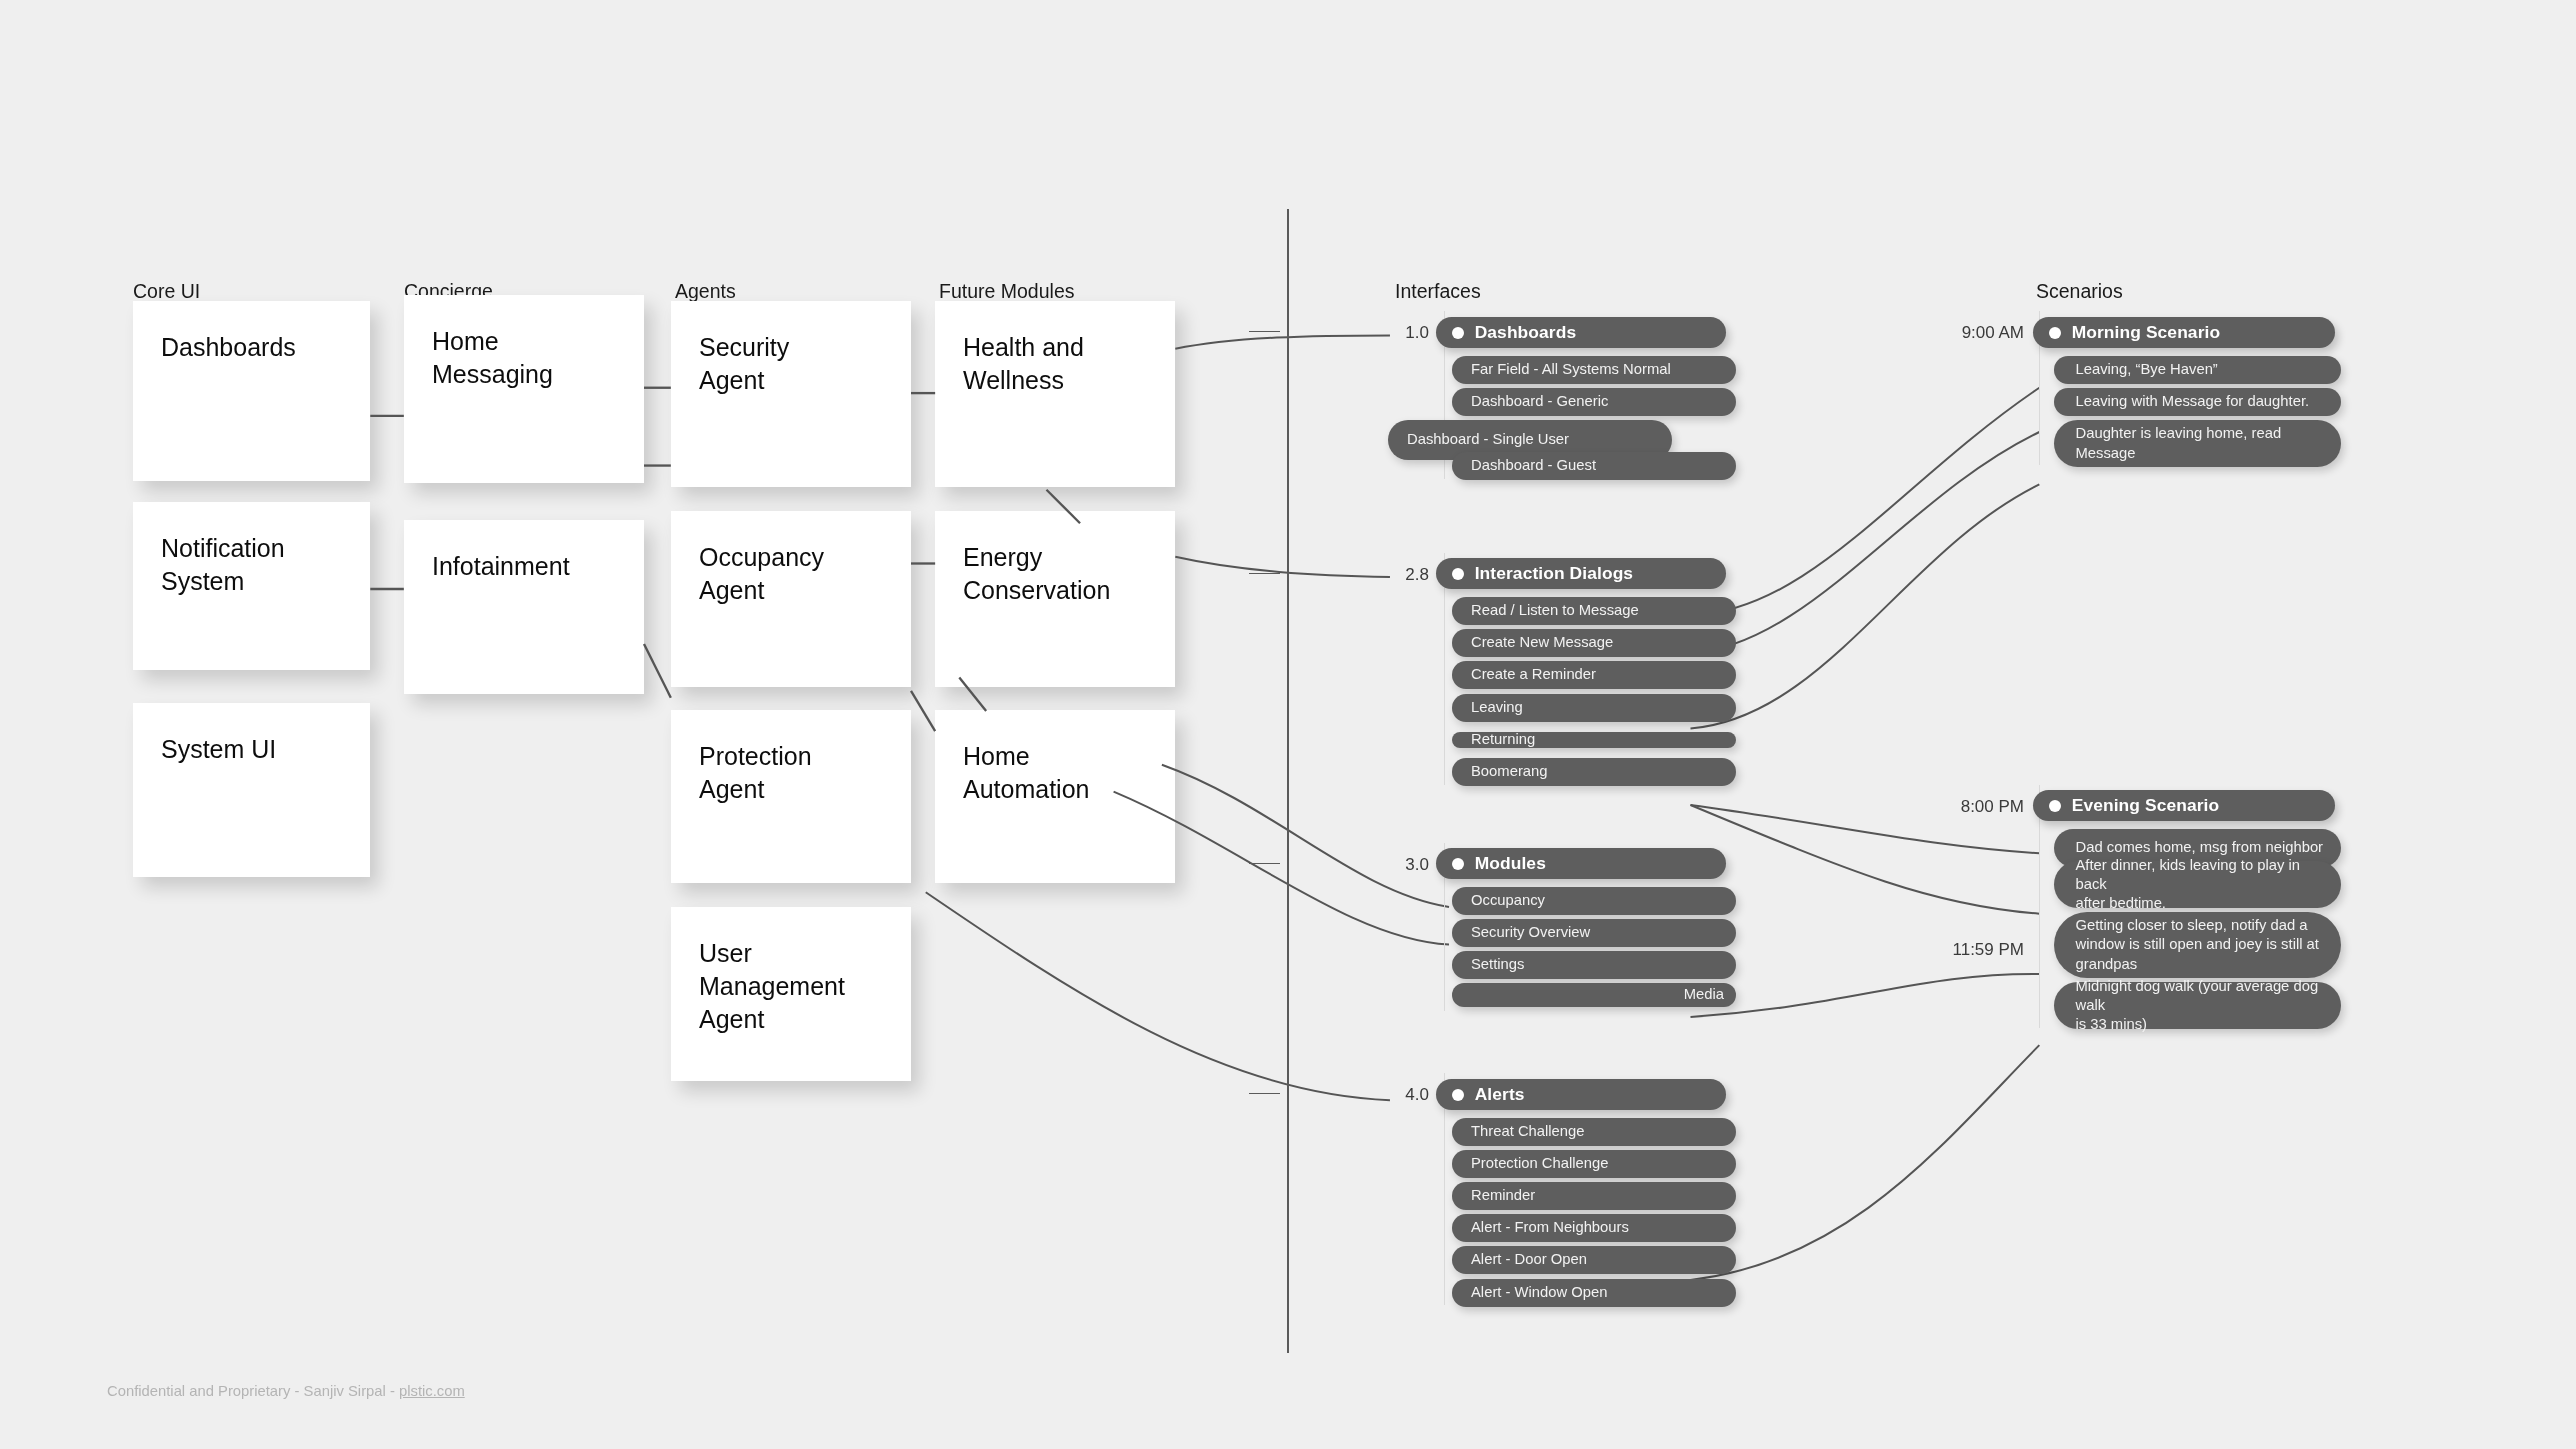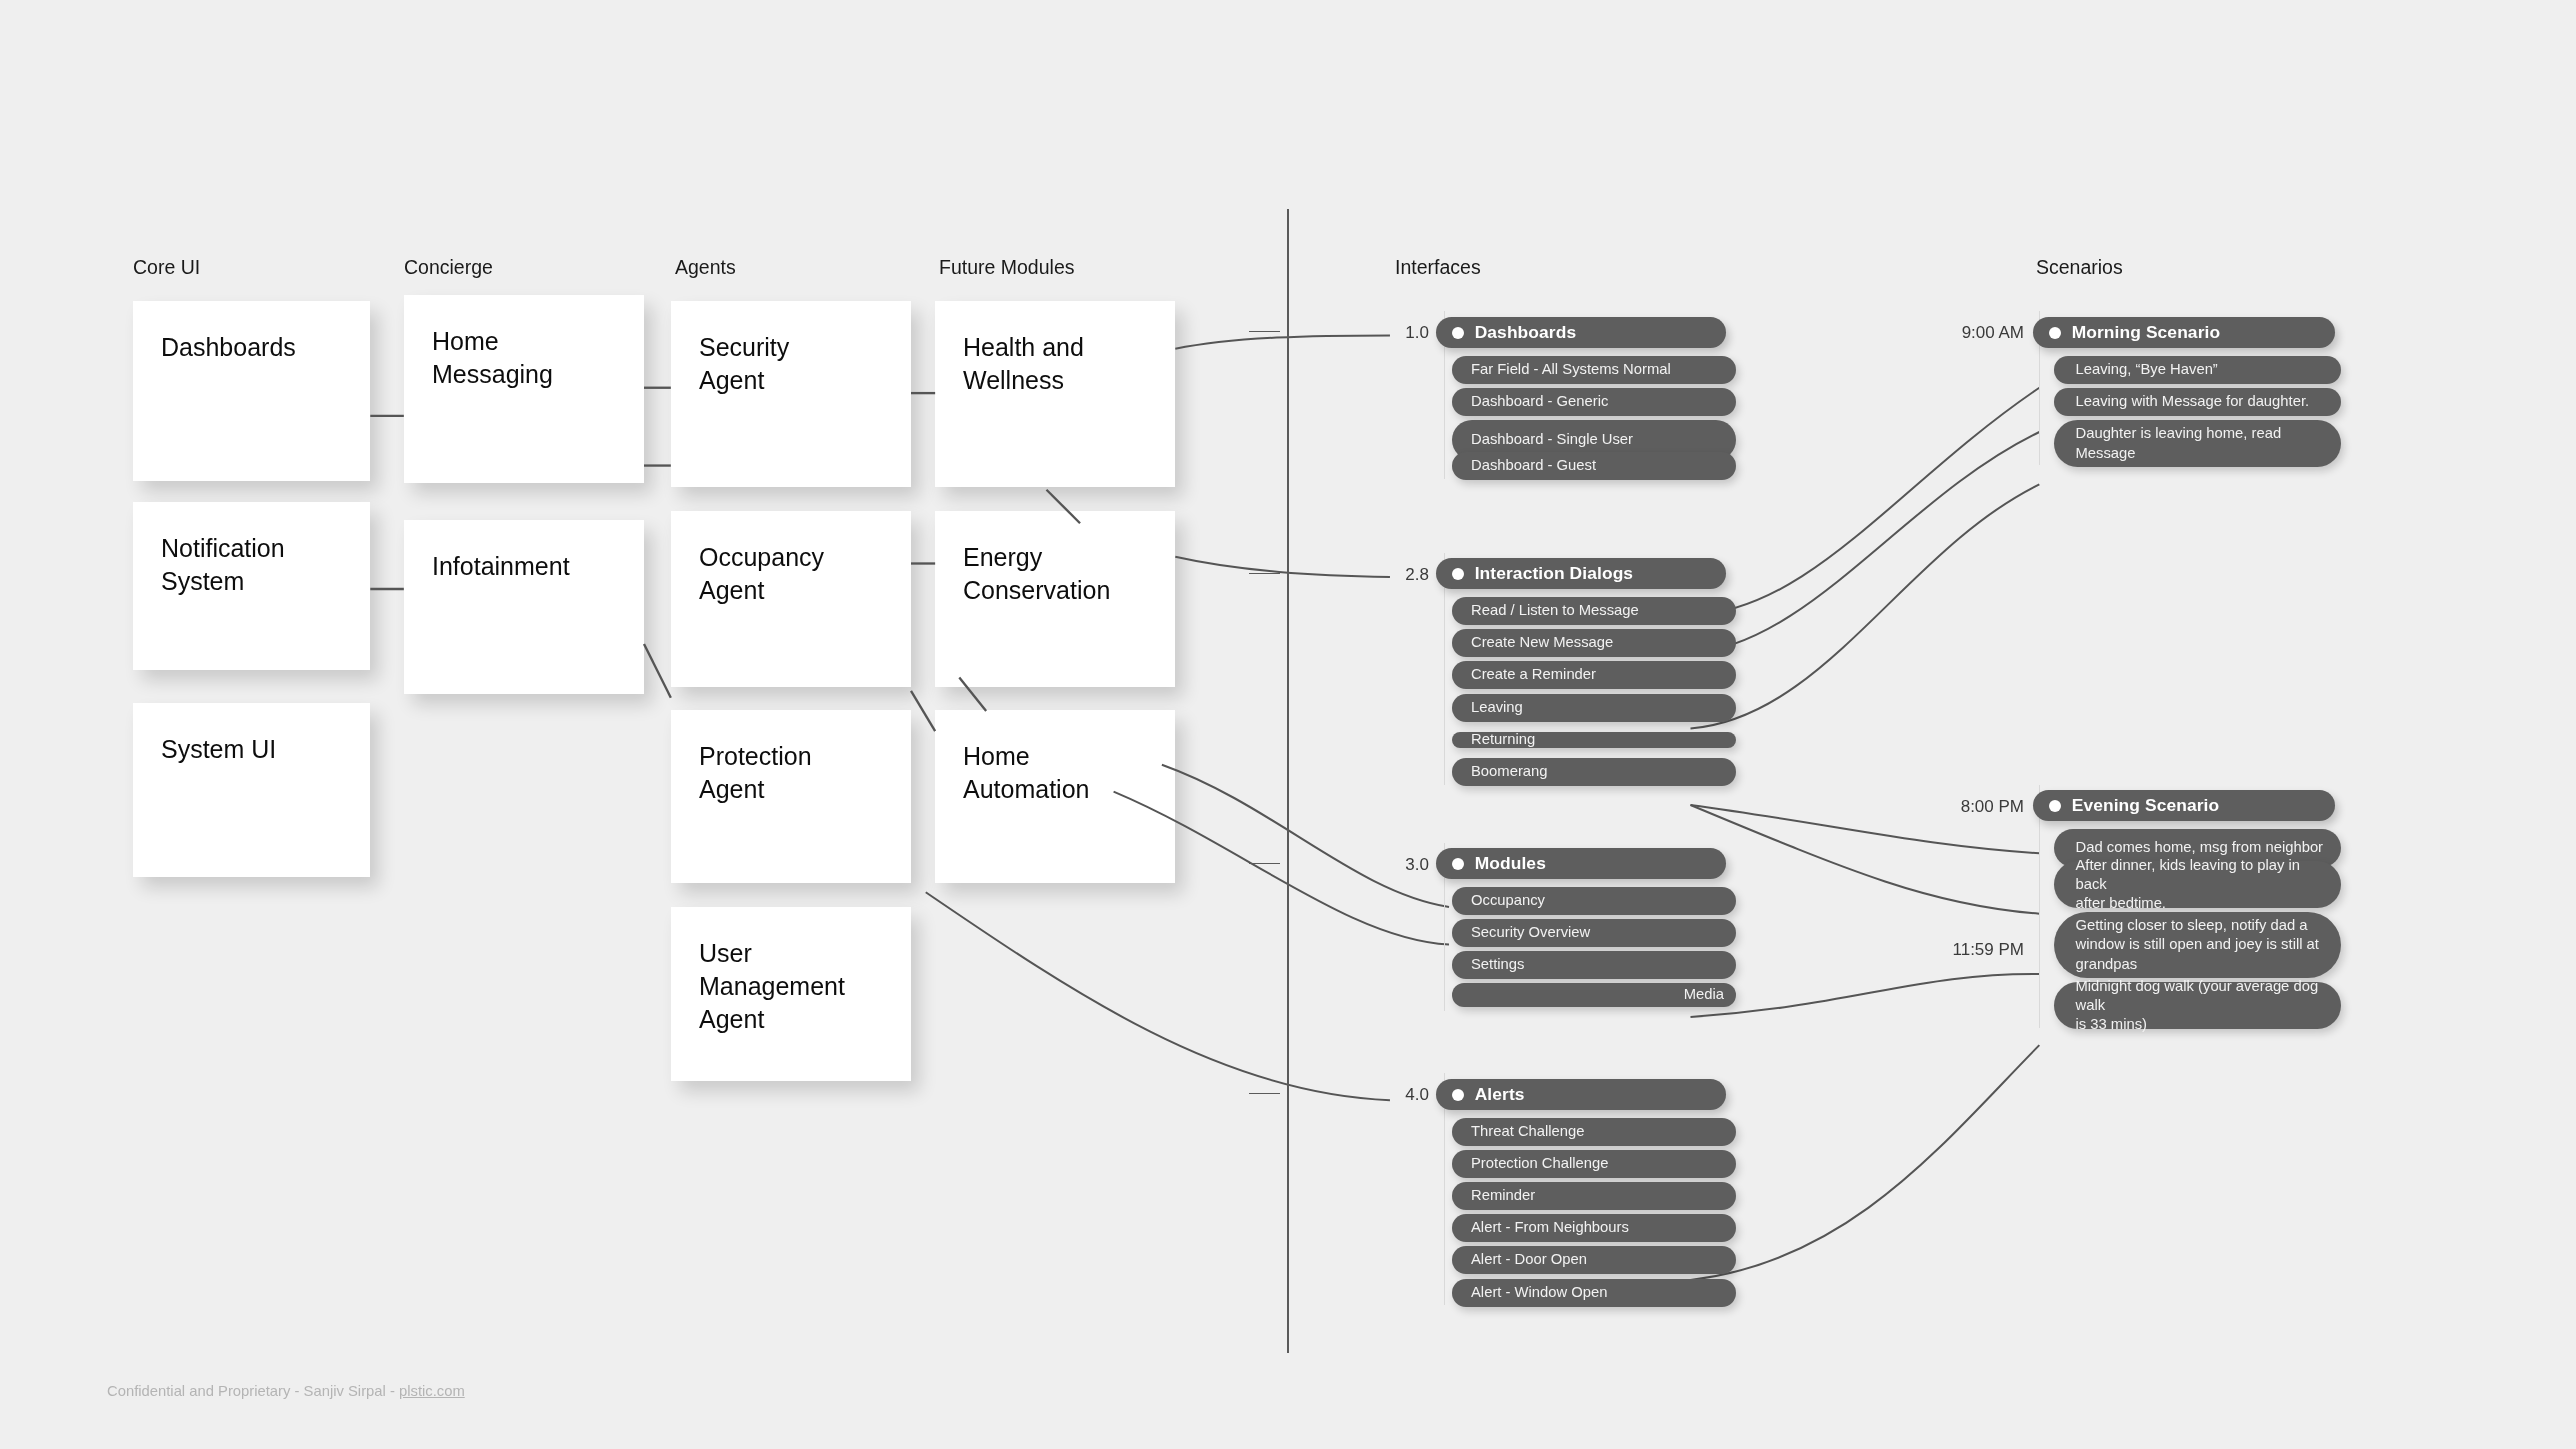--- a/index.html
+++ b/index.html
@@ -13,21 +13,21 @@
 
   
   .title{
     position:absolute;right:74px;top:81px;
     font-size:39px;letter-spacing:1px;color:#111;
     font-weight:400;white-space:nowrap;
   }
 
   
   .colhead{
-    position:absolute;font-size:19.5px;color:#1a1a1a;white-space:nowrap;
+    position:absolute;font-size:19.5px;color:#1a1a1a;white-space:nowrap;margin-top:24px;
   }
 
   
   .card{
     position:absolute;background:#fff;
     box-shadow:9.4px 10.7px 17.4px rgba(0,0,0,.16);
     box-sizing:border-box;padding:29.5px 23px 0 28px;
   }
   .card .lbl{
     font-size:25px;line-height:1.32;color:#0d0d0d;font-weight:400;
@@ -194,21 +194,21 @@
       <div class="pill-head" style="left: 1436px; top: 317px; width: 290px; height: 31px;">
         <span class="dot"></span>
         <span class="txt">Dashboards</span>
       </div>
       <div class="pill" style="left: 1452px; top: 356px; width: 284px; height: 28px; padding-left: 19px; padding-right: 12px;">
         <span class="txt">Far Field - All Systems Normal</span>
       </div>
       <div class="pill" style="left: 1452px; top: 388px; width: 284px; height: 28px; padding-left: 19px; padding-right: 12px;">
         <span class="txt">Dashboard - Generic</span>
       </div>
-      <div class="pill" style="left: 1452px; top: 420px; width: 284px; height: 40px; padding-left: 19px; padding-right: 12px;">
+      <div class="pill" style="left: 1388px; top: 420px; width: 284px; height: 40px; padding-left: 19px; padding-right: 12px;">
         <span class="txt">Dashboard - Single User</span>
       </div>
       <div class="pill" style="left: 1452px; top: 452px; width: 284px; height: 28px; padding-left: 19px; padding-right: 12px;">
         <span class="txt">Dashboard - Guest</span>
       </div>
       <div class="rail" style="left: 1444px; top: 553px; height: 232px;"></div>
       <div class="idx" style="left: 1295px; width: 134px; top: 565px;">2.8</div>
       <div class="tick" style="left: 1249px; width: 31px; top: 573px;"></div>
       <div class="pill-head" style="left: 1436px; top: 558px; width: 290px; height: 31px;">
         <span class="dot"></span>

